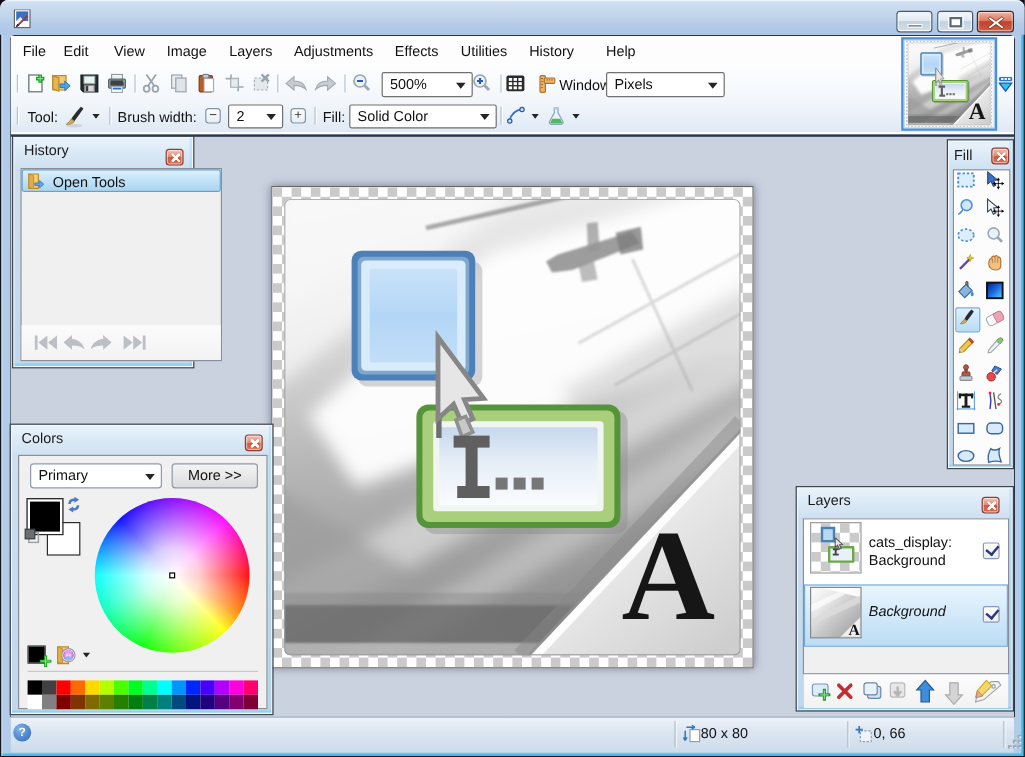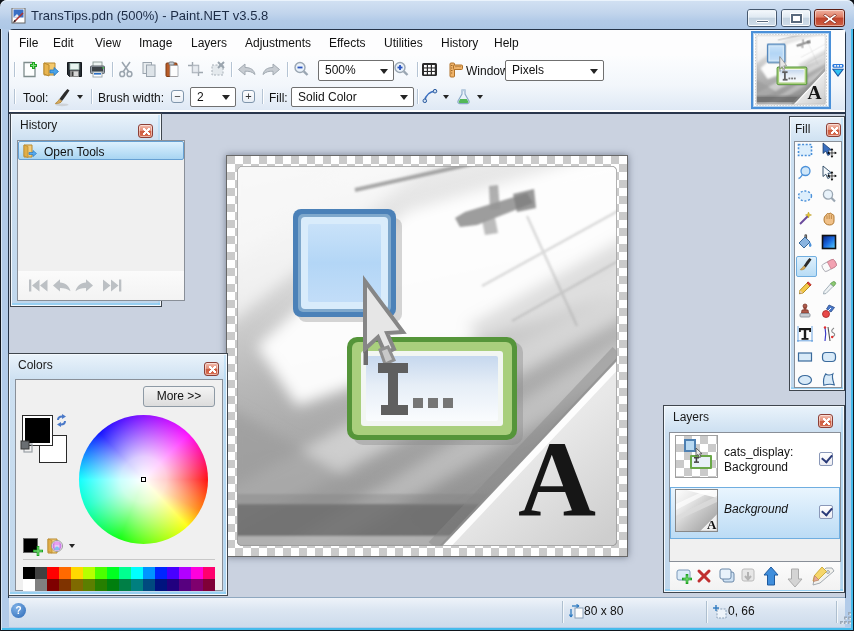--- a/index.html
+++ b/index.html
@@ -38,21 +38,20 @@
 <div id="frame" class="abs"></div>
 
 <div id="titlebar" class="abs">
   <svg class="abs" style="left:11px;top:8px" width="16" height="16" viewBox="0 0 16 16">
     <rect x="1" y="0" width="13" height="15" fill="#fff" stroke="#666"></rect>
     <rect x="2.5" y="1.5" width="10" height="8" fill="#3a6fc4"></rect>
     <path d="M2.5 9.5 L6 6 L9 9.5 Z" fill="#e8eef6"></path>
     <line x1="3" y1="14" x2="12" y2="5" stroke="#a33" stroke-width="1.6"></line>
     <path d="M2 15 L5 13 L3.5 11.8 Z" fill="#222"></path>
   </svg>
-  <div class="abs ttext">TransTips.pdn (500%) - Paint.NET v3.5.8</div>
   <div class="abs wbtn" style="left:747px;width:30px">
       <div class="inner"></div>
       <div class="abs" style="left:8px;top:10px;width:13px;height:3px;background:#5a6a7d;border:1px solid #fff;border-radius:1px"></div>
     </div>
   <div class="abs wbtn" style="left:781px;width:30px">
       <div class="inner"></div>
       <div class="abs" style="left:9px;top:4px;width:11px;height:9px;border:2px solid #5a6a7d;outline:1px solid #fff;background:#fff"></div>
     </div>
   <div class="abs wbtn" id="btnclose" style="left:814px;width:31px">
       <div class="abs" style="left:0;top:0;right:0;bottom:0;border-radius:2px;border:1px solid rgba(255,255,255,.45)"></div>
@@ -65,21 +64,21 @@
 <div id="menubar" class="abs"></div>
 <div class="abs mi" style="left:19px">File</div>
 <div class="abs mi" style="left:53px">Edit</div>
 <div class="abs mi" style="left:95px">View</div>
 <div class="abs mi" style="left:139px">Image</div>
 <div class="abs mi" style="left:191px">Layers</div>
 <div class="abs mi" style="left:245px">Adjustments</div>
 <div class="abs mi" style="left:329px">Effects</div>
 <div class="abs mi" style="left:384px">Utilities</div>
 <div class="abs mi" style="left:441px">History</div>
-<div class="abs mi" style="left:494px">Help</div>
+<div class="abs mi" style="left:505px">Help</div>
 <div id="toolbars" class="abs"></div>
 <div id="row1icons" class="abs" style="left:0;top:0">
   <div class="sep" style="left:14px;top:62px;height:15px"></div>
   <svg class="ti" style="left:21px" viewBox="0 0 17 17">
       <path d="M3 1.5 h8 l3 3 V15.5 H3 Z" fill="#fdfefe" stroke="#7e8c8c" stroke-width="1.3"></path>
       <g stroke="#1da321" stroke-width="3">
         <line x1="12.5" y1="1" x2="12.5" y2="8"></line>
         <line x1="9" y1="4.5" x2="16" y2="4.5"></line>
       </g>
       <g stroke="#7ddd7a" stroke-width="1">
@@ -368,20 +367,24 @@
         <path d="M37 4.6 V1.2 L30 7.4 l7 6 V10 C41.5 10 44.5 10.8 47.5 13.2 C46.2 8.4 42.5 4.9 37 4.6 Z"></path>
         <path d="M63 4.6 V1.2 L70 7.4 l-7 6 V10 C58.5 10 55.5 10.8 52.5 13.2 C53.8 8.4 57.5 4.9 63 4.6 Z"></path>
         <path d="M80 1.5 v12 L87.5 7.5 Z M88 1.5 v12 L95.5 7.5 Z M96 1.5 h2.3 v12 H96 Z"></path>
       </g>
     </svg>
 </div>
 <div id="pcolors" class="panel" style="left:8px;top:353px;width:220px;height:243px">
   <div class="ptitle">Colors</div>
     <div class="pclose" style="right:8px;top:8px"></div>
   <div class="pbody" style="left:6px;top:25px;width:208px;height:212px;background:#f0f0f0"></div>
+  <div class="combo" style="left:16px;top:32px;width:110px;height:21px;border-color:#8e9aa5;border-radius:3px">
+      <span class="ct">Primary</span>
+      <span class="arr"></span>
+    </div>
   <div class="abs" style="left:134px;top:32px;width:72px;height:21px;border:1px solid #8e9aa5;border-radius:3px;background:linear-gradient(180deg,#f4f4f4,#dcdcdc);font-size:12px;color:#111;text-align:center;line-height:19px">More &gt;&gt;</div>
   <div class="abs" style="left:30px;top:81px;width:28px;height:28px;background:#fff;border:1.5px solid #2a2a2a"></div>
   <div class="abs" style="left:14px;top:62px;width:29px;height:29px;background:#000;border:2px solid #fff;outline:1.5px solid #2a2a2a"></div>
   <svg class="abs" style="left:46px;top:60px" width="13" height="13" viewBox="0 0 13 13">
       <path d="M2 6 C2 3 4 1.5 7 1.5 L7 0 L11 2.5 L7 5 L7 3.5 C5 3.5 4 4.5 4 6 Z" fill="#4b79c8"></path>
       <path d="M11 7 C11 10 9 11.5 6 11.5 L6 13 L2 10.5 L6 8 L6 9.5 C8 9.5 9 8.5 9 7 Z" fill="#4b79c8"></path>
     </svg>
   <svg class="abs" style="left:11px;top:86px" width="14" height="14" viewBox="0 0 14 14">
       <rect x="4" y="4" width="8" height="8" fill="none" stroke="#9aa0a6" stroke-width="1.2"></rect>
       <rect x="1" y="1" width="8" height="8" fill="#6a6e72" stroke="#3a3a3a"></rect>

